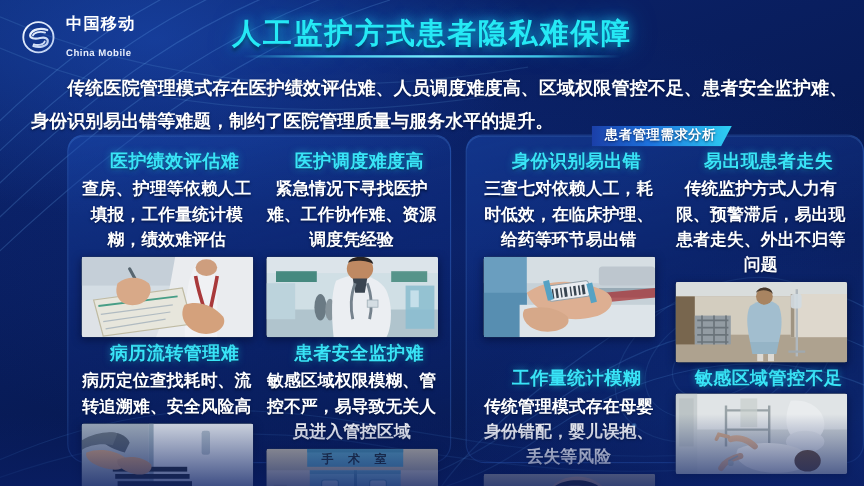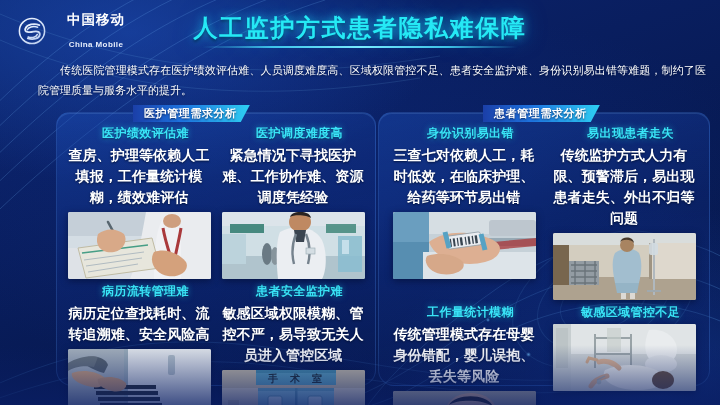--- a/index.html
+++ b/index.html
@@ -19,21 +19,21 @@
   
   .decor{position:absolute;inset:0;pointer-events:none;}
   .decor svg{position:absolute;inset:0;width:720px;height:405px;}
   .glowdot{
     position:absolute;border-radius:50%;
     background:radial-gradient(circle,rgba(120,200,255,.9) 0%,rgba(80,160,255,0) 70%);
   }
 
   
   .logo-wrap{
-    position:absolute;left:18px;top:13px;display:flex;align-items:center;gap:21px;text-align:center;
+    position:absolute;left:18px;top:13px;display:flex;align-items:center;gap:9px;
   }
   .logo-mark{width:28px;height:28px;flex:none;}
   .logo-txt{display:flex;flex-direction:column;line-height:1;}
   .logo-cn{
     font-size:13.5px;font-weight:bold;color:#ffffff;letter-spacing:1px;
   }
   .logo-en{
     font-size:8px;color:#e7eefc;letter-spacing:.4px;margin-top:14px;font-weight:bold;
   }
 
@@ -45,36 +45,35 @@
   }
   .title-underline{
     position:absolute;left:50%;transform:translateX(-50%);top:46px;
     width:316px;height:2px;
     background:linear-gradient(90deg,rgba(40,220,250,0) 0%,rgba(70,220,250,.85) 22%,rgba(120,235,255,1) 50%,rgba(70,220,250,.85) 78%,rgba(40,220,250,0) 100%);
     filter:blur(.3px);
   }
 
   .subtitle{
     position:absolute;left:26px;right:14px;top:60px;
-    font-size:11px;line-height:1.85;color:#ffffff;font-weight:normal;
+    font-size:15px;line-height:1.85;color:#ffffff;font-weight:bold;
     text-align:justify;text-indent:2em;
     text-shadow:0 1px 2px rgba(0,15,50,.8);
-    margin-left:12px;
   }
 
   
   .panel{
     position:absolute;top:112px;height:272px;
     border-radius:14px 14px 16px 16px;
     background:linear-gradient(165deg,rgba(30,82,190,.42) 0%,rgba(16,46,132,.34) 45%,rgba(10,30,95,.22) 100%);
     border:1px solid rgba(90,160,255,.22);
     box-shadow:inset 0 1px 0 rgba(150,200,255,.15);
   }
   .panel.left{left:56px;width:318px;}
-  .panel.right{left:378px;width:330px;}
+  .panel.right{left:388px;width:330px;}
 
   .badge{
     position:absolute;top:-8px;height:17px;line-height:17px;
     padding:0 13px 0 11px;
     font-size:11px;font-weight:bold;color:#ffffff;letter-spacing:.6px;
     white-space:nowrap;
     clip-path:polygon(0 0,100% 0,calc(100% - 9px) 100%,0 100%);
     text-shadow:0 1px 2px rgba(0,20,60,.75);
   }
   .badge.b-left{
@@ -86,21 +85,21 @@
     background:linear-gradient(90deg,#1b3fa8 0%,#1e74e0 42%,#2ed0f2 100%);
   }
 
   .grid{
     position:absolute;left:0;right:0;top:12px;bottom:4px;
     display:grid;grid-template-columns:1fr 1fr;grid-template-rows:1fr 1fr;
     column-gap:6px;row-gap:4px;padding:0 8px;box-sizing:border-box;
   }
   .cell{display:flex;flex-direction:column;align-items:center;min-width:0;}
   .cell-title{
-    font-size:12px;font-weight:bold;color:#39e4f7;letter-spacing:.4px;
+    font-size:15px;font-weight:bold;color:#39e4f7;letter-spacing:.4px;
     text-shadow:0 0 6px rgba(40,220,250,.55),0 1px 2px rgba(0,20,60,.8);
     margin-bottom:3px;white-space:nowrap;margin-left:13px;
   }
   .cell-desc{
     font-size:14px;line-height:1.5;color:#ffffff;text-align:center;
     font-weight:bold;letter-spacing:.1px;
     text-shadow:0 1px 2px rgba(0,15,50,.85);
     margin-bottom:4px;
     min-height:26px;
   }
@@ -175,21 +174,20 @@
       <span class="logo-cn">中国移动</span>
       <span class="logo-en">China Mobile</span>
     </div>
   </div>
 
   <div class="title">人工监护方式患者隐私难保障</div>
   <div class="title-underline"></div>
   <div class="subtitle">传统医院管理模式存在医护绩效评估难、人员调度难度高、区域权限管控不足、患者安全监护难、身份识别易出错等难题，制约了医院管理质量与服务水平的提升。</div>
 
   <div class="panel left">
-    <div class="badge b-left">医护管理需求分析</div>
     <div class="grid">
 
       <div class="cell">
         <div class="cell-title">医护绩效评估难</div>
         <div class="cell-desc">查房、护理等依赖人工填报，工作量统计模糊，绩效难评估</div>
         <div class="photo">
           <svg viewBox="0 0 143 67" preserveAspectRatio="none">
             <rect width="143" height="67" fill="#dfe7ec"></rect>
             <rect x="0" y="0" width="143" height="24" fill="#cfd9e0"></rect>
             <rect x="0" y="36" width="143" height="31" fill="#e9edf0"></rect>

